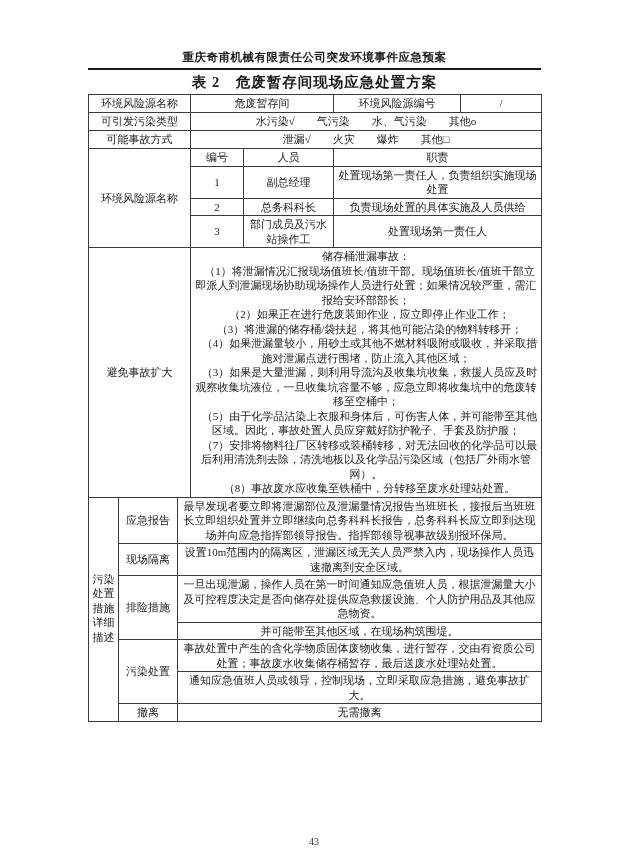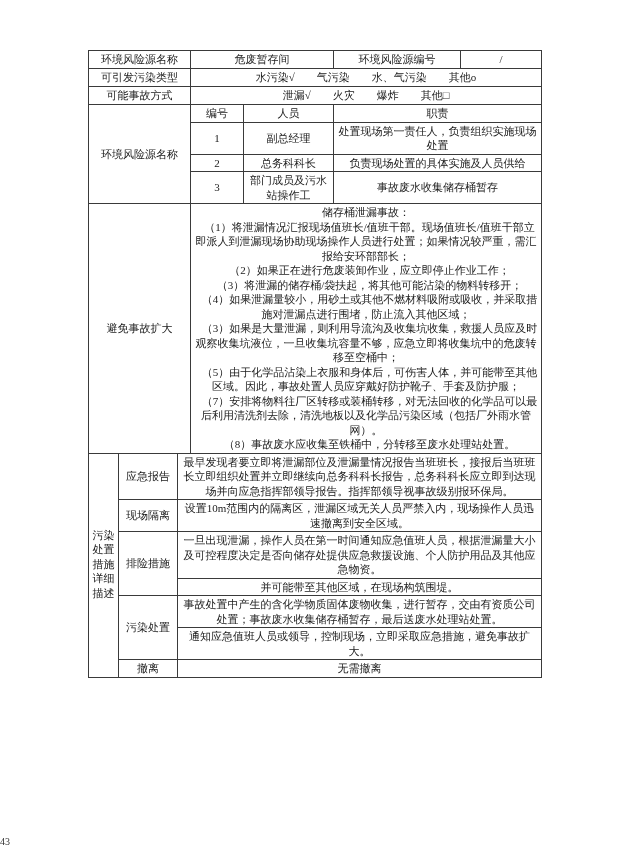--- a/index.html
+++ b/index.html
@@ -54,30 +54,33 @@
     letter-spacing: 0;
     font-family: Liberation Mono, monospace;
   }
   td.proc { text-align: justify; }
   td.proc p { margin: 0; text-indent: 7px; }
   td.proc p.sub { font-weight: normal; text-indent: 0; }
   .page-number {
     position: absolute;
     left: 0; right: 0;
     top: 836px;
+    text-align: center;
     font-size: 10px;
     color: #333333;
   }
 </style>
 </head>
 <body>
 
 <div class="doc">
 
+  <div class="doc-header">重庆奇甫机械有限责任公司突发环境事件应急预案</div>
 
+  <div class="doc-title">表 2　危废暂存间现场应急处置方案</div>
 
   <table class="main">
     <colgroup>
       <col style="width:30px">
         <col style="width:59px">
         <col style="width:13px">
       <col style="width:53px">
         <col style="width:90px">
         <col style="width:127px">
         <col style="width:81px">
@@ -113,21 +116,21 @@
       <td colspan="2">处置现场第一责任人，负责组织实施现场处置</td>
     </tr>
     <tr>
       <td>2</td>
       <td>总务科科长</td>
       <td colspan="2">负责现场处置的具体实施及人员供给</td>
     </tr>
     <tr>
       <td>3</td>
       <td>部门成员及污水站操作工</td>
-      <td colspan="2">事故废水收集储存桶暂存</td>
+      <td colspan="2">处置现场第一责任人</td>
     </tr>
 
     <tr>
       <td colspan="3" class="lbl">避免事故扩大</td>
       <td colspan="4" class="proc">
         <p class="sub">储存桶泄漏事故：</p>
         <p>（1）将泄漏情况汇报现场值班长/值班干部。现场值班长/值班干部立即派人到泄漏现场协助现场操作人员进行处置；如果情况较严重，需汇报给安环部部长；</p>
         <p>（2）如果正在进行危废装卸作业，应立即停止作业工作；</p>
         <p>（3）将泄漏的储存桶/袋扶起，将其他可能沾染的物料转移开；</p>
         <p>（4）如果泄漏量较小，用砂土或其他不燃材料吸附或吸收，并采取措施对泄漏点进行围堵，防止流入其他区域；</p>

